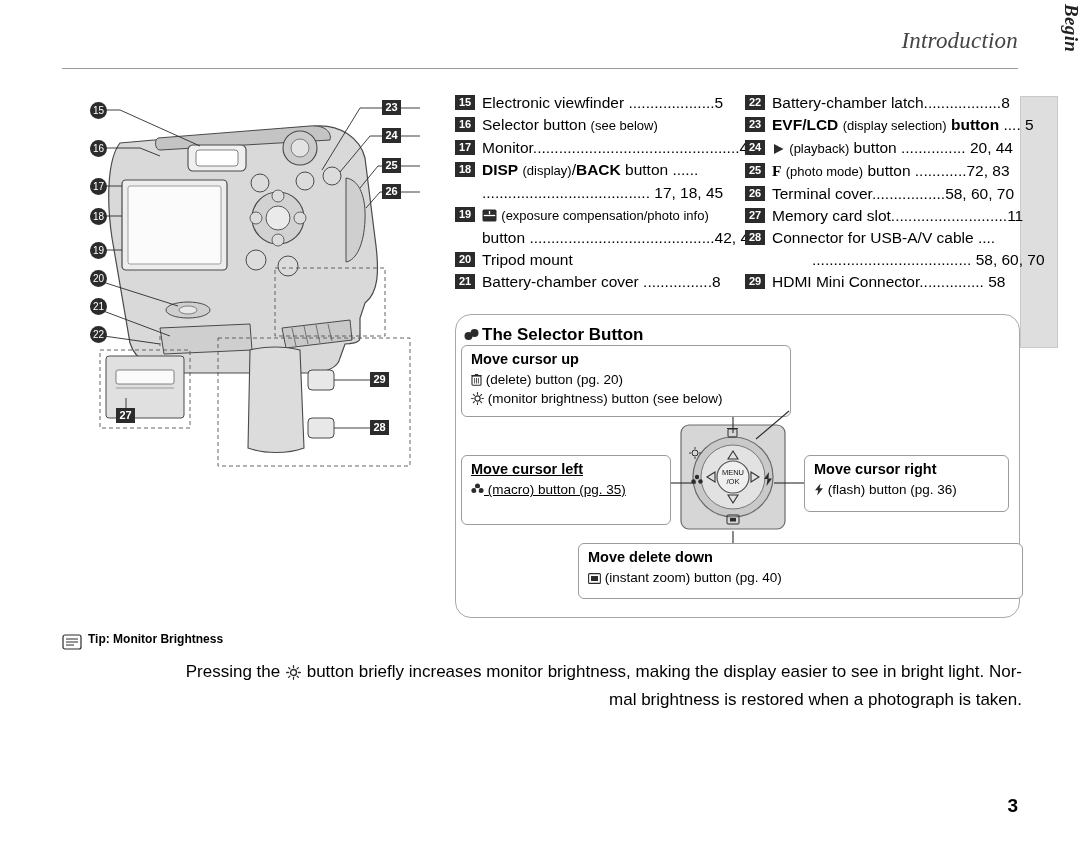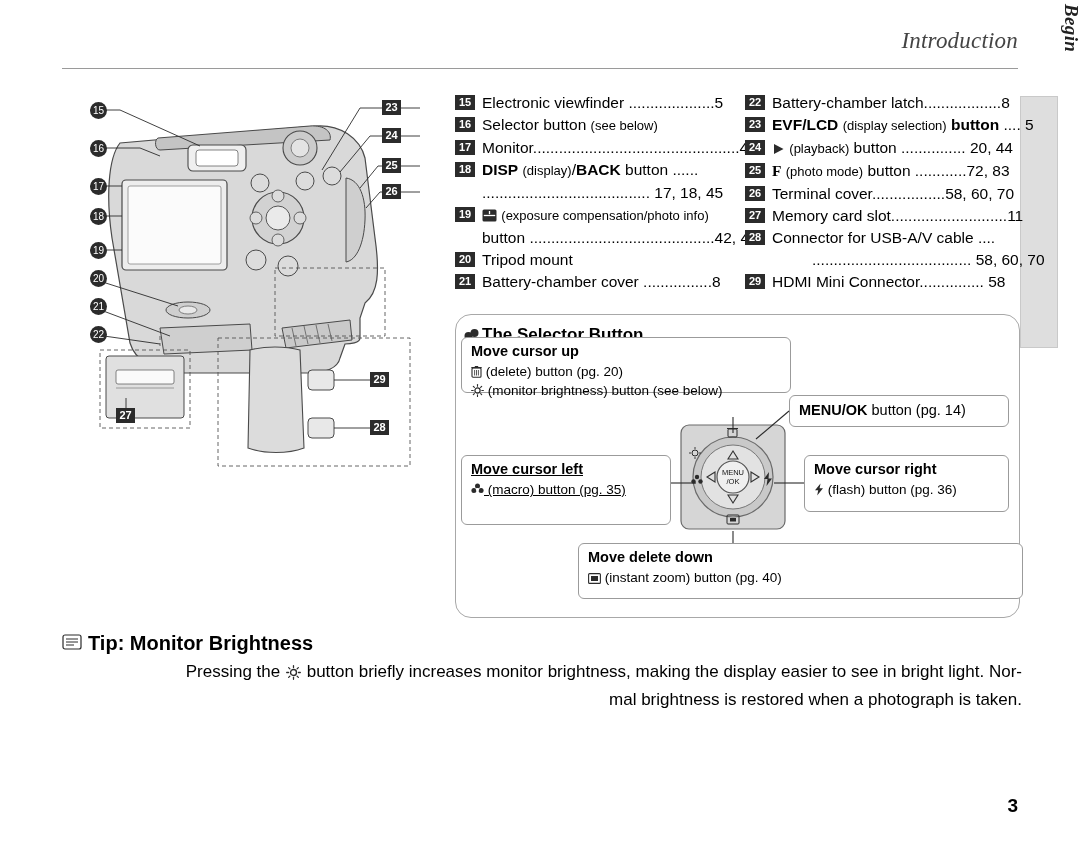--- a/index.html
+++ b/index.html
@@ -176,21 +176,21 @@
     font-weight: bold;
     line-height: 19px;
     margin-bottom: 1px;
   }
   .box-l {
     font-size: 13.5px;
     line-height: 19px;
     white-space: nowrap;
   }
 
-  .b-up    { left: 5px;   top: 22px;  width: 330px; height: 56px; }
+  .b-up    { left: 5px;   top: 30px;  width: 330px; height: 72px; }
   .b-menu  { left: 333px; top: 80px;  width: 220px; height: 32px; padding-top: 5px; }
   .b-left  { left: 5px;   top: 140px; width: 210px; height: 70px; text-decoration: underline; }
   .b-right { left: 348px; top: 140px; width: 205px; height: 57px; }
   .b-down  { left: 122px; top: 228px; width: 445px; height: 56px; }
 
   .b-menu .box-l { font-size: 14.5px; }
 
   
   .dial-wrap {
     position: absolute;
@@ -198,21 +198,21 @@
     top: 108px;
     width: 108px;
     height: 108px;
   }
 
   
   .tip-title {
     position: absolute;
     left: 88px;
     top: 632px;
-    font-size: 20px;
+    font-size: 12px;
     font-weight: bold;
   }
   .tip-icon {
     position: absolute;
     left: 62px;
     top: 634px;
     width: 20px;
     height: 16px;
   }
   .tip-body {
@@ -495,23 +495,20 @@
           <path d="M2.3 2.3 L3.4 3.4"></path>
             <path d="M9.6 9.6 L10.7 10.7"></path>
           <path d="M10.7 2.3 L9.6 3.4"></path>
             <path d="M3.4 9.6 L2.3 10.7"></path>
         </g>
       </svg>
       (monitor brightness) button (see below)
     </div>
   </div>
 
-  <div class="box b-menu">
-    <div class="box-l"><b>MENU/OK</b> button (pg. 14)</div>
-  </div>
 
   <div class="box b-left">
     <div class="box-h">Move cursor left</div>
     <div class="box-l">
       <svg class="icn" width="13" height="13" viewBox="0 0 13 13">
         <circle cx="6.5" cy="2.9" r="2.5" fill="#2b2b2b"></circle>
         <circle cx="2.9" cy="7.6" r="2.5" fill="#2b2b2b"></circle>
         <circle cx="10.1" cy="7.6" r="2.5" fill="#2b2b2b"></circle>
         <circle cx="6.5" cy="6.5" r="1.6" fill="#fff"></circle>
       </svg>

